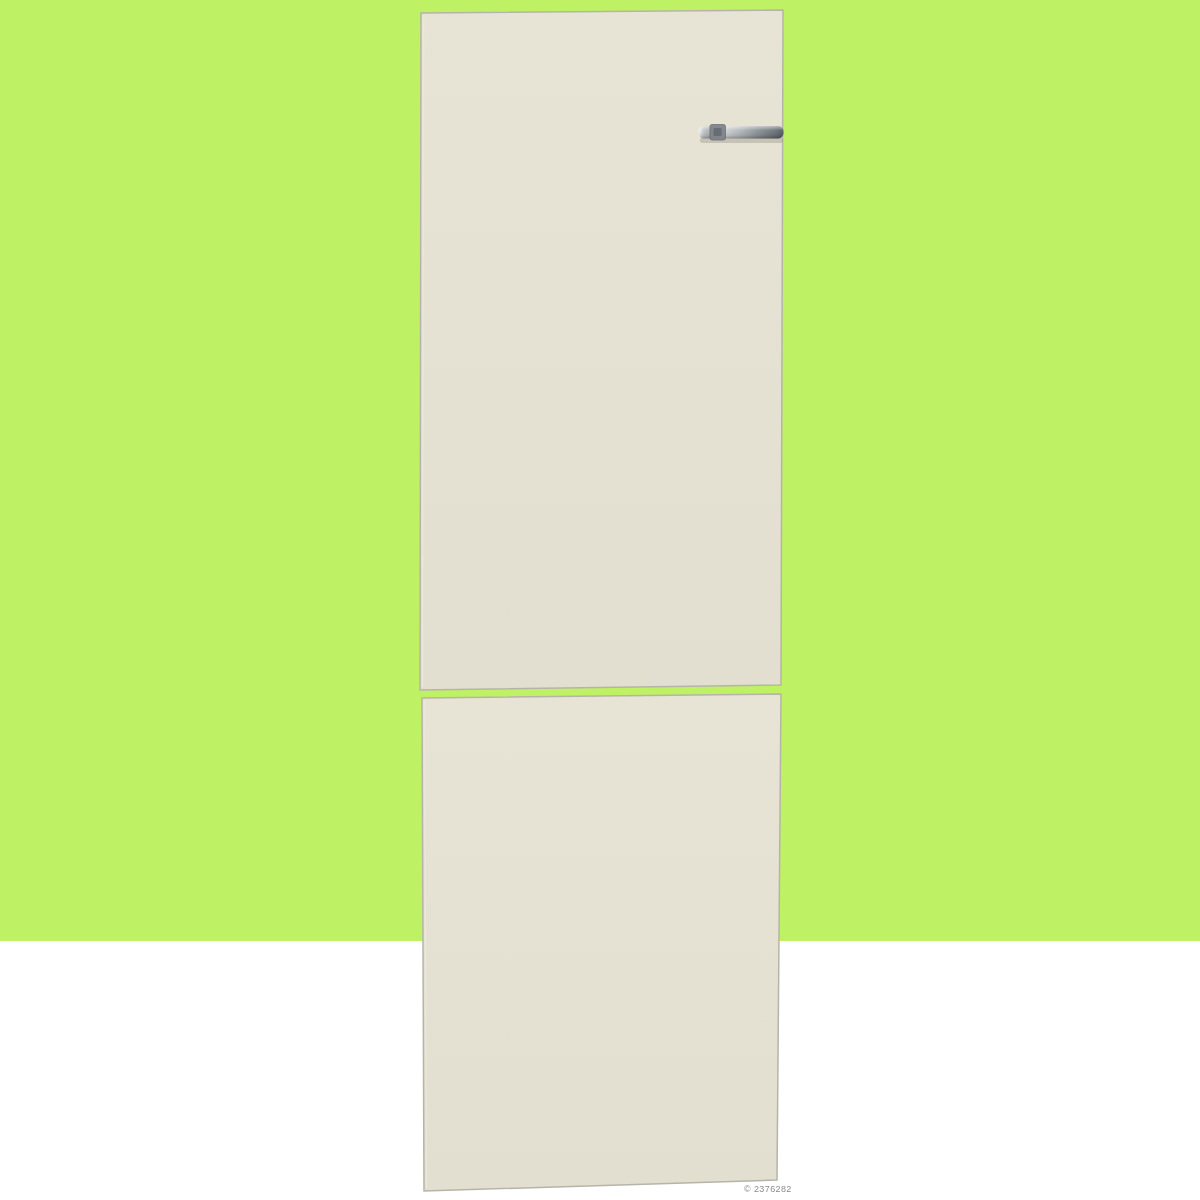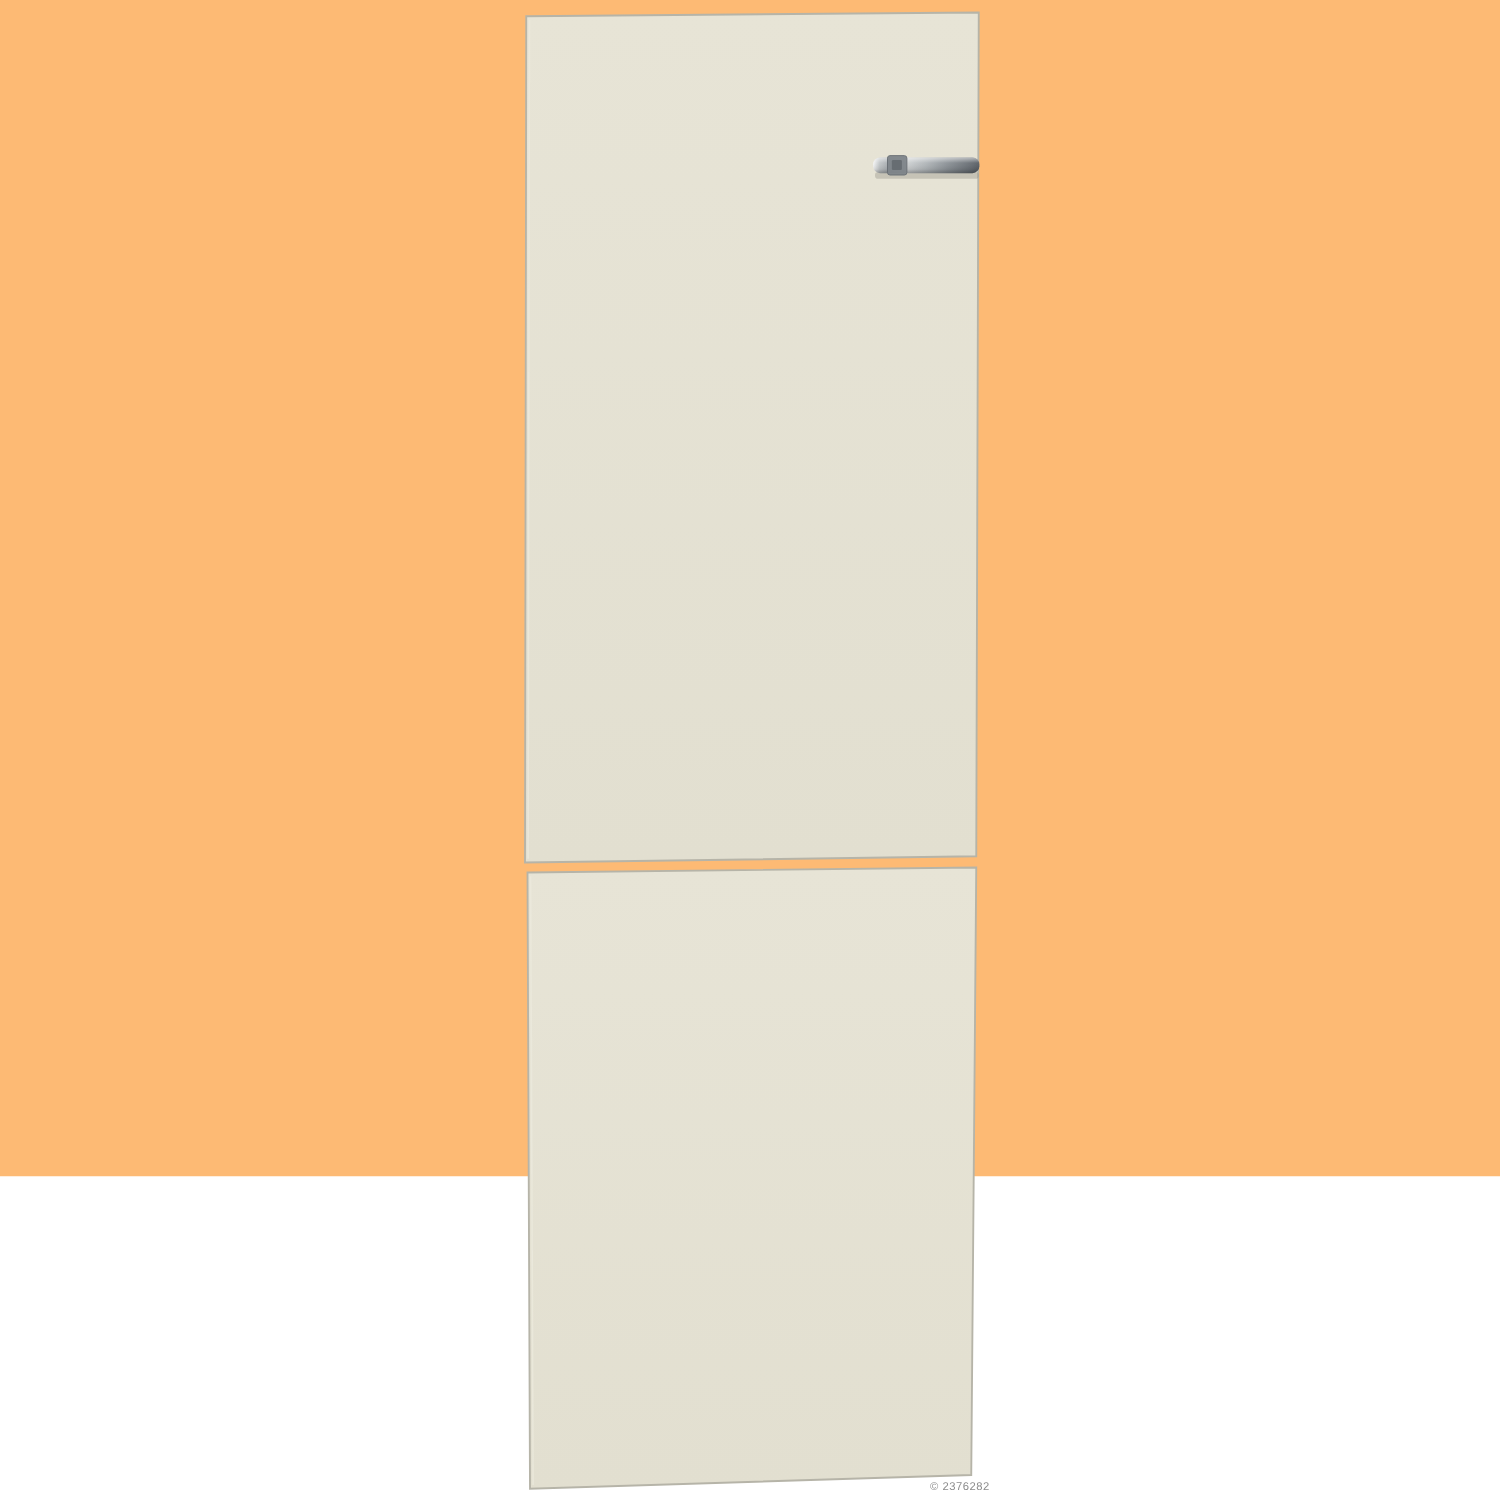--- a/index.html
+++ b/index.html
@@ -8,21 +8,21 @@
     width: 1200px;
     height: 1200px;
     background: #ffffff;
     font-family: "Liberation Sans", sans-serif;
     overflow: hidden;
   }
   .canvas {
     position: relative;
     width: 1200px;
     height: 941px;
-    background: #fdba74;
+    background: #bef264;
   }
   svg.scene {
     position: absolute;
     left: 0;
     top: 0;
     width: 1200px;
     height: 1200px;
     display: block;
   }
   text.watermark {

